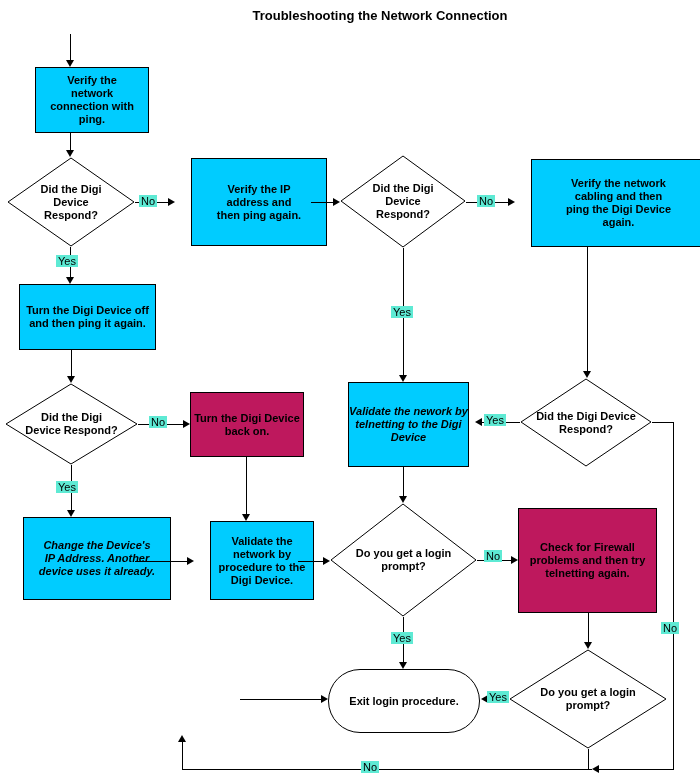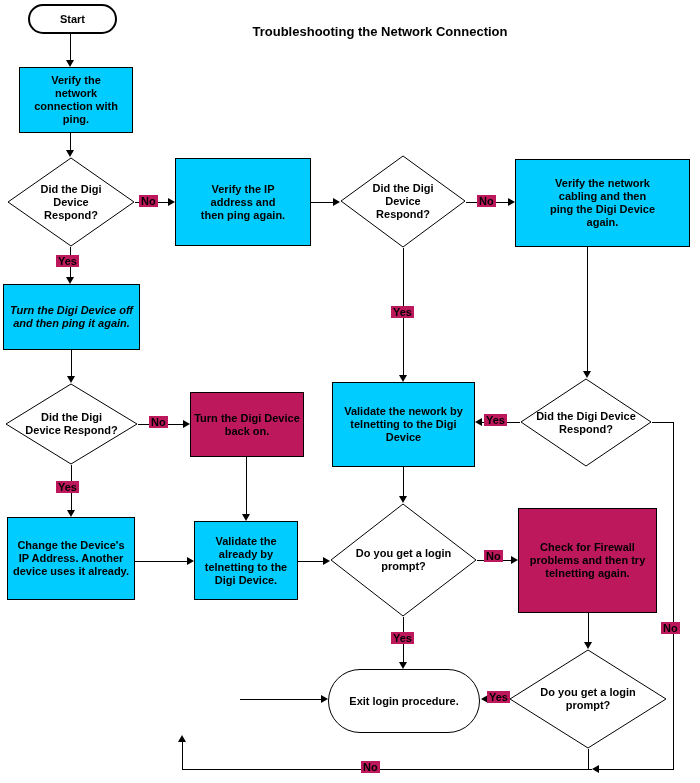--- a/index.html
+++ b/index.html
@@ -1,51 +1,48 @@
 <!DOCTYPE html>
 <html style="--process-fill: #00ccff; --line: #000000; --background: #ffffff;"><head>
 <meta charset="utf-8">
 <style>
   html,body{margin:0;padding:0;background:#fff;}
   .stage{position:relative;width:700px;height:783px;background:#fff;overflow:hidden;
          font-family:"Liberation Sans",sans-serif;color:#000;}
   .title{position:absolute;left:215px;top:8px;width:330px;text-align:center;
-         font-size:13px;font-weight:bold;margin-top:16px;}
+         font-size:13px;font-weight:bold;}
   .node{position:absolute;box-sizing:border-box;display:flex;align-items:center;
         justify-content:center;text-align:center;font-size:11px;line-height:13px;
         font-weight:bold;}
   .box{border:1px solid #000;background:#be185d;}
-  .cyan{background:var(--process-fill,#00ccff);}
+  .cyan{background:var(--process-fill,#00ccff);margin-left:16px;}
   .oval{border:2px solid #000;border-radius:999px;background:#fff;}
   .oval2{border:1px solid #000;border-radius:32px;background:#fff;}
   .diamond{padding:0;}
   .dsvg{position:absolute;left:0;top:0;}
   .dtext{position:relative;z-index:2;}
   .ntext{display:block;}
   .hline,.vline{position:absolute;background:#000;}
   .hline{height:1px;}
   .vline{width:1px;}
   .ar,.al,.ad,.au{position:absolute;width:0;height:0;}
   .ar{border-top:4px solid transparent;border-bottom:4px solid transparent;border-left:7px solid #000;}
   .al{border-top:4px solid transparent;border-bottom:4px solid transparent;border-right:7px solid #000;}
   .ad{border-left:4px solid transparent;border-right:4px solid transparent;border-top:7px solid #000;}
   .au{border-left:4px solid transparent;border-right:4px solid transparent;border-bottom:7px solid #000;}
-  .elabel{position:absolute;background:#be185d;padding:0 2px;font-size:11px;
-          font-weight:bold;line-height:12px;z-index:3;}
+  .elabel{position:absolute;background:#5eead4;padding:0 2px;font-size:11px;
+          font-weight:normal;line-height:12px;z-index:3;}
 </style>
 </head>
 <body>
 
 <div class="stage">
 
   <div class="title">Troubleshooting the Network Connection</div>
 
-  <div class="node oval" style="left:28px;top:4px;width:89px;height:30px;">
-    <span class="ntext">Start</span>
-  </div>
 
   <div class="node box cyan" style="left:19px;top:67px;width:114px;height:66px;">
     <span class="ntext" style="width:90px;">Verify the network connection with ping.</span>
   </div>
 
   <div class="node diamond" style="left:7px;top:157px;width:128px;height:90px;">
     <svg class="dsvg" width="128" height="90" viewBox="0 0 128 90">
       <polygon points="64,1 127,45 64,89 1,45" fill="#ffffff" stroke="#000000" stroke-width="1"></polygon>
     </svg>
     <span class="dtext" style="width:84px;">Did the Digi Device Respond?</span>
@@ -60,51 +57,51 @@
       <polygon points="63,1 125,46 63,92 1,46" fill="#ffffff" stroke="#000000" stroke-width="1"></polygon>
     </svg>
     <span class="dtext" style="width:84px;">Did the Digi Device Respond?</span>
   </div>
 
   <div class="node box cyan" style="left:515px;top:159px;width:175px;height:88px;">
     <span class="ntext" style="width:108px;">Verify the network cabling and then ping the Digi Device again.</span>
   </div>
 
   <div class="node box cyan" style="left:3px;top:284px;width:137px;height:66px;">
-    <span class="ntext" style="width:128px;font-style:italic;">Turn the Digi Device off and then ping it again.</span>
+    <span class="ntext" style="width:128px;">Turn the Digi Device off and then ping it again.</span>
   </div>
 
   <div class="node diamond" style="left:5px;top:383px;width:133px;height:82px;">
     <svg class="dsvg" width="133" height="82" viewBox="0 0 133 82">
       <polygon points="66,1 132,41 66,81 1,41" fill="#ffffff" stroke="#000000" stroke-width="1"></polygon>
     </svg>
     <span class="dtext" style="width:96px;">Did the Digi Device Respond?</span>
   </div>
 
   <div class="node box" style="left:190px;top:392px;width:114px;height:65px;">
     <span class="ntext" style="width:112px;">Turn the Digi Device back on.</span>
   </div>
 
-  <div class="node box cyan" style="left:332px;top:382px;width:143px;height:85px;">
+  <div class="node box cyan" style="left:332px;top:382px;width:121px;height:85px;font-style:italic;">
     <span class="ntext" style="width:128px;">Validate the nework by telnetting to the Digi Device</span>
   </div>
 
   <div class="node diamond" style="left:520px;top:378px;width:132px;height:89px;">
     <svg class="dsvg" width="132" height="89" viewBox="0 0 132 89">
       <polygon points="66,1 131,44 66,88 1,44" fill="#ffffff" stroke="#000000" stroke-width="1"></polygon>
     </svg>
     <span class="dtext" style="width:126px;">Did the Digi Device Respond?</span>
   </div>
 
-  <div class="node box cyan" style="left:7px;top:517px;width:128px;height:83px;">
+  <div class="node box cyan" style="left:7px;top:517px;width:148px;height:83px;font-style:italic;">
     <span class="ntext" style="width:120px;">Change the Device's IP Address. Another device uses it already.</span>
   </div>
 
   <div class="node box cyan" style="left:194px;top:521px;width:104px;height:79px;">
-    <span class="ntext" style="width:94px;">Validate the already by telnetting to the Digi Device.</span>
+    <span class="ntext" style="width:94px;">Validate the network by procedure to the Digi Device.</span>
   </div>
 
   <div class="node diamond" style="left:330px;top:503px;width:147px;height:114px;">
     <svg class="dsvg" width="147" height="114" viewBox="0 0 147 114">
       <polygon points="73,1 146,57 73,113 1,57" fill="#ffffff" stroke="#000000" stroke-width="1"></polygon>
     </svg>
     <span class="dtext" style="width:110px;">Do you get a login prompt?</span>
   </div>
 
   <div class="node box" style="left:518px;top:508px;width:139px;height:105px;">

